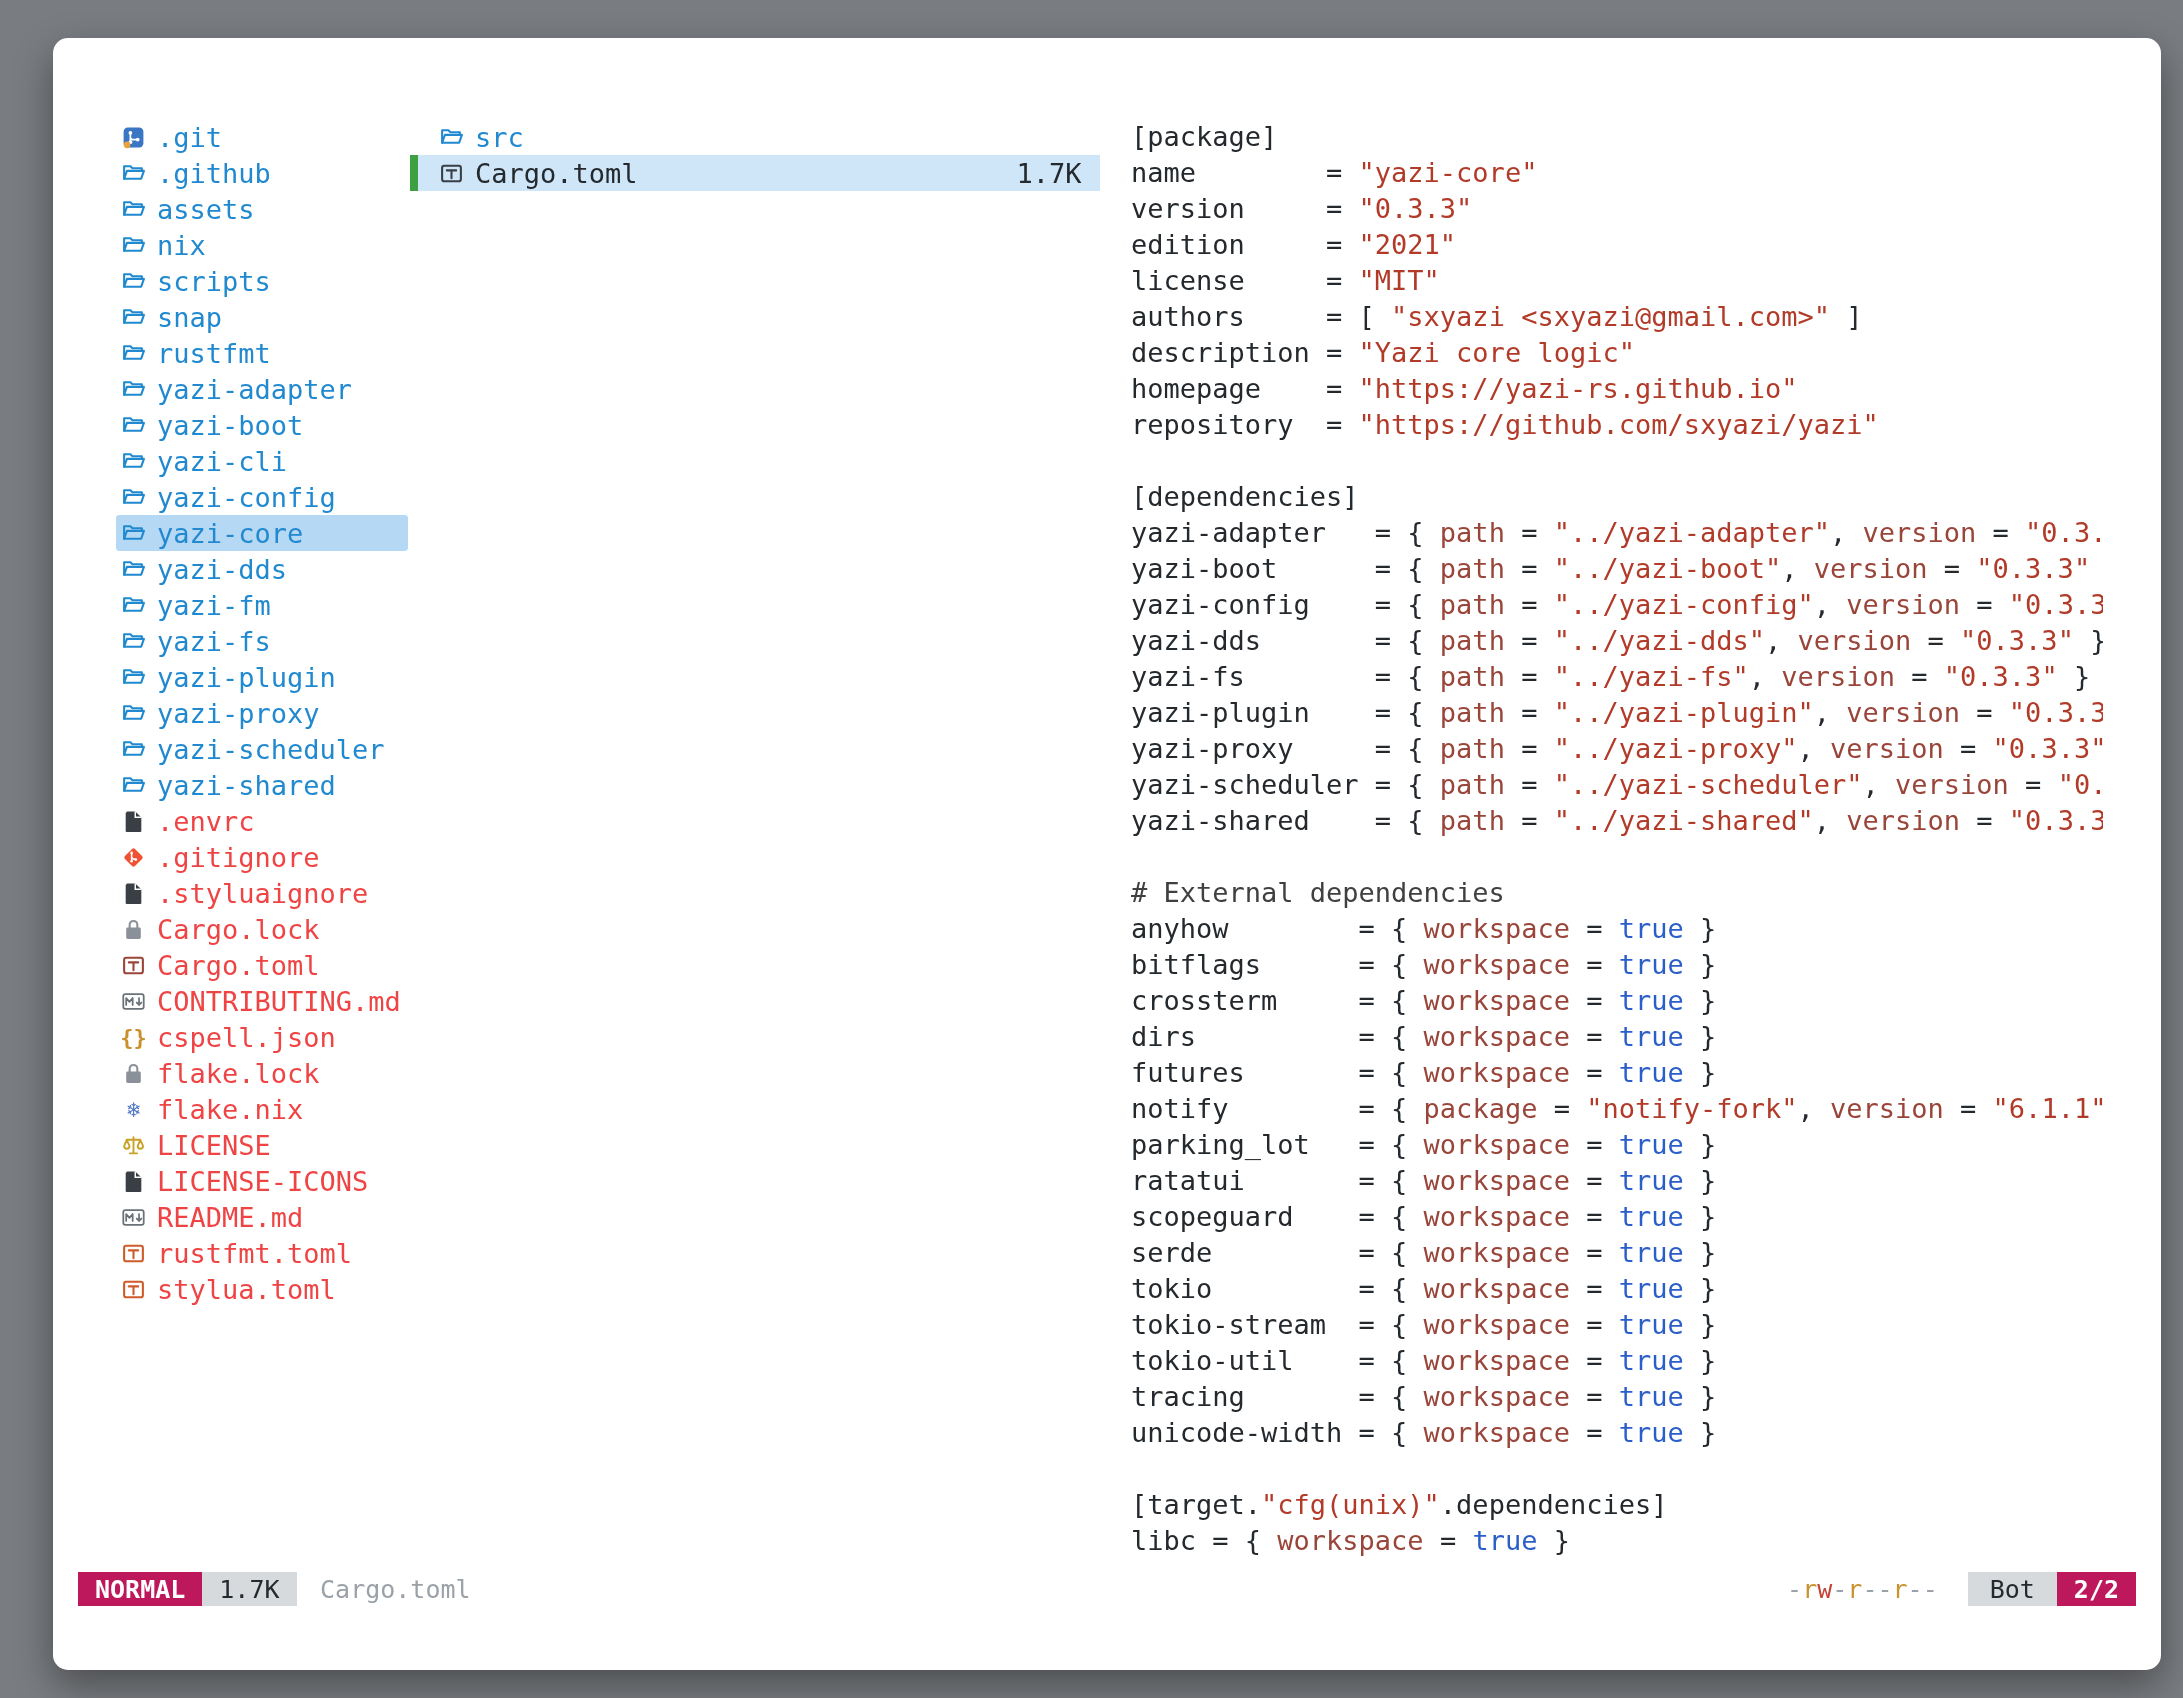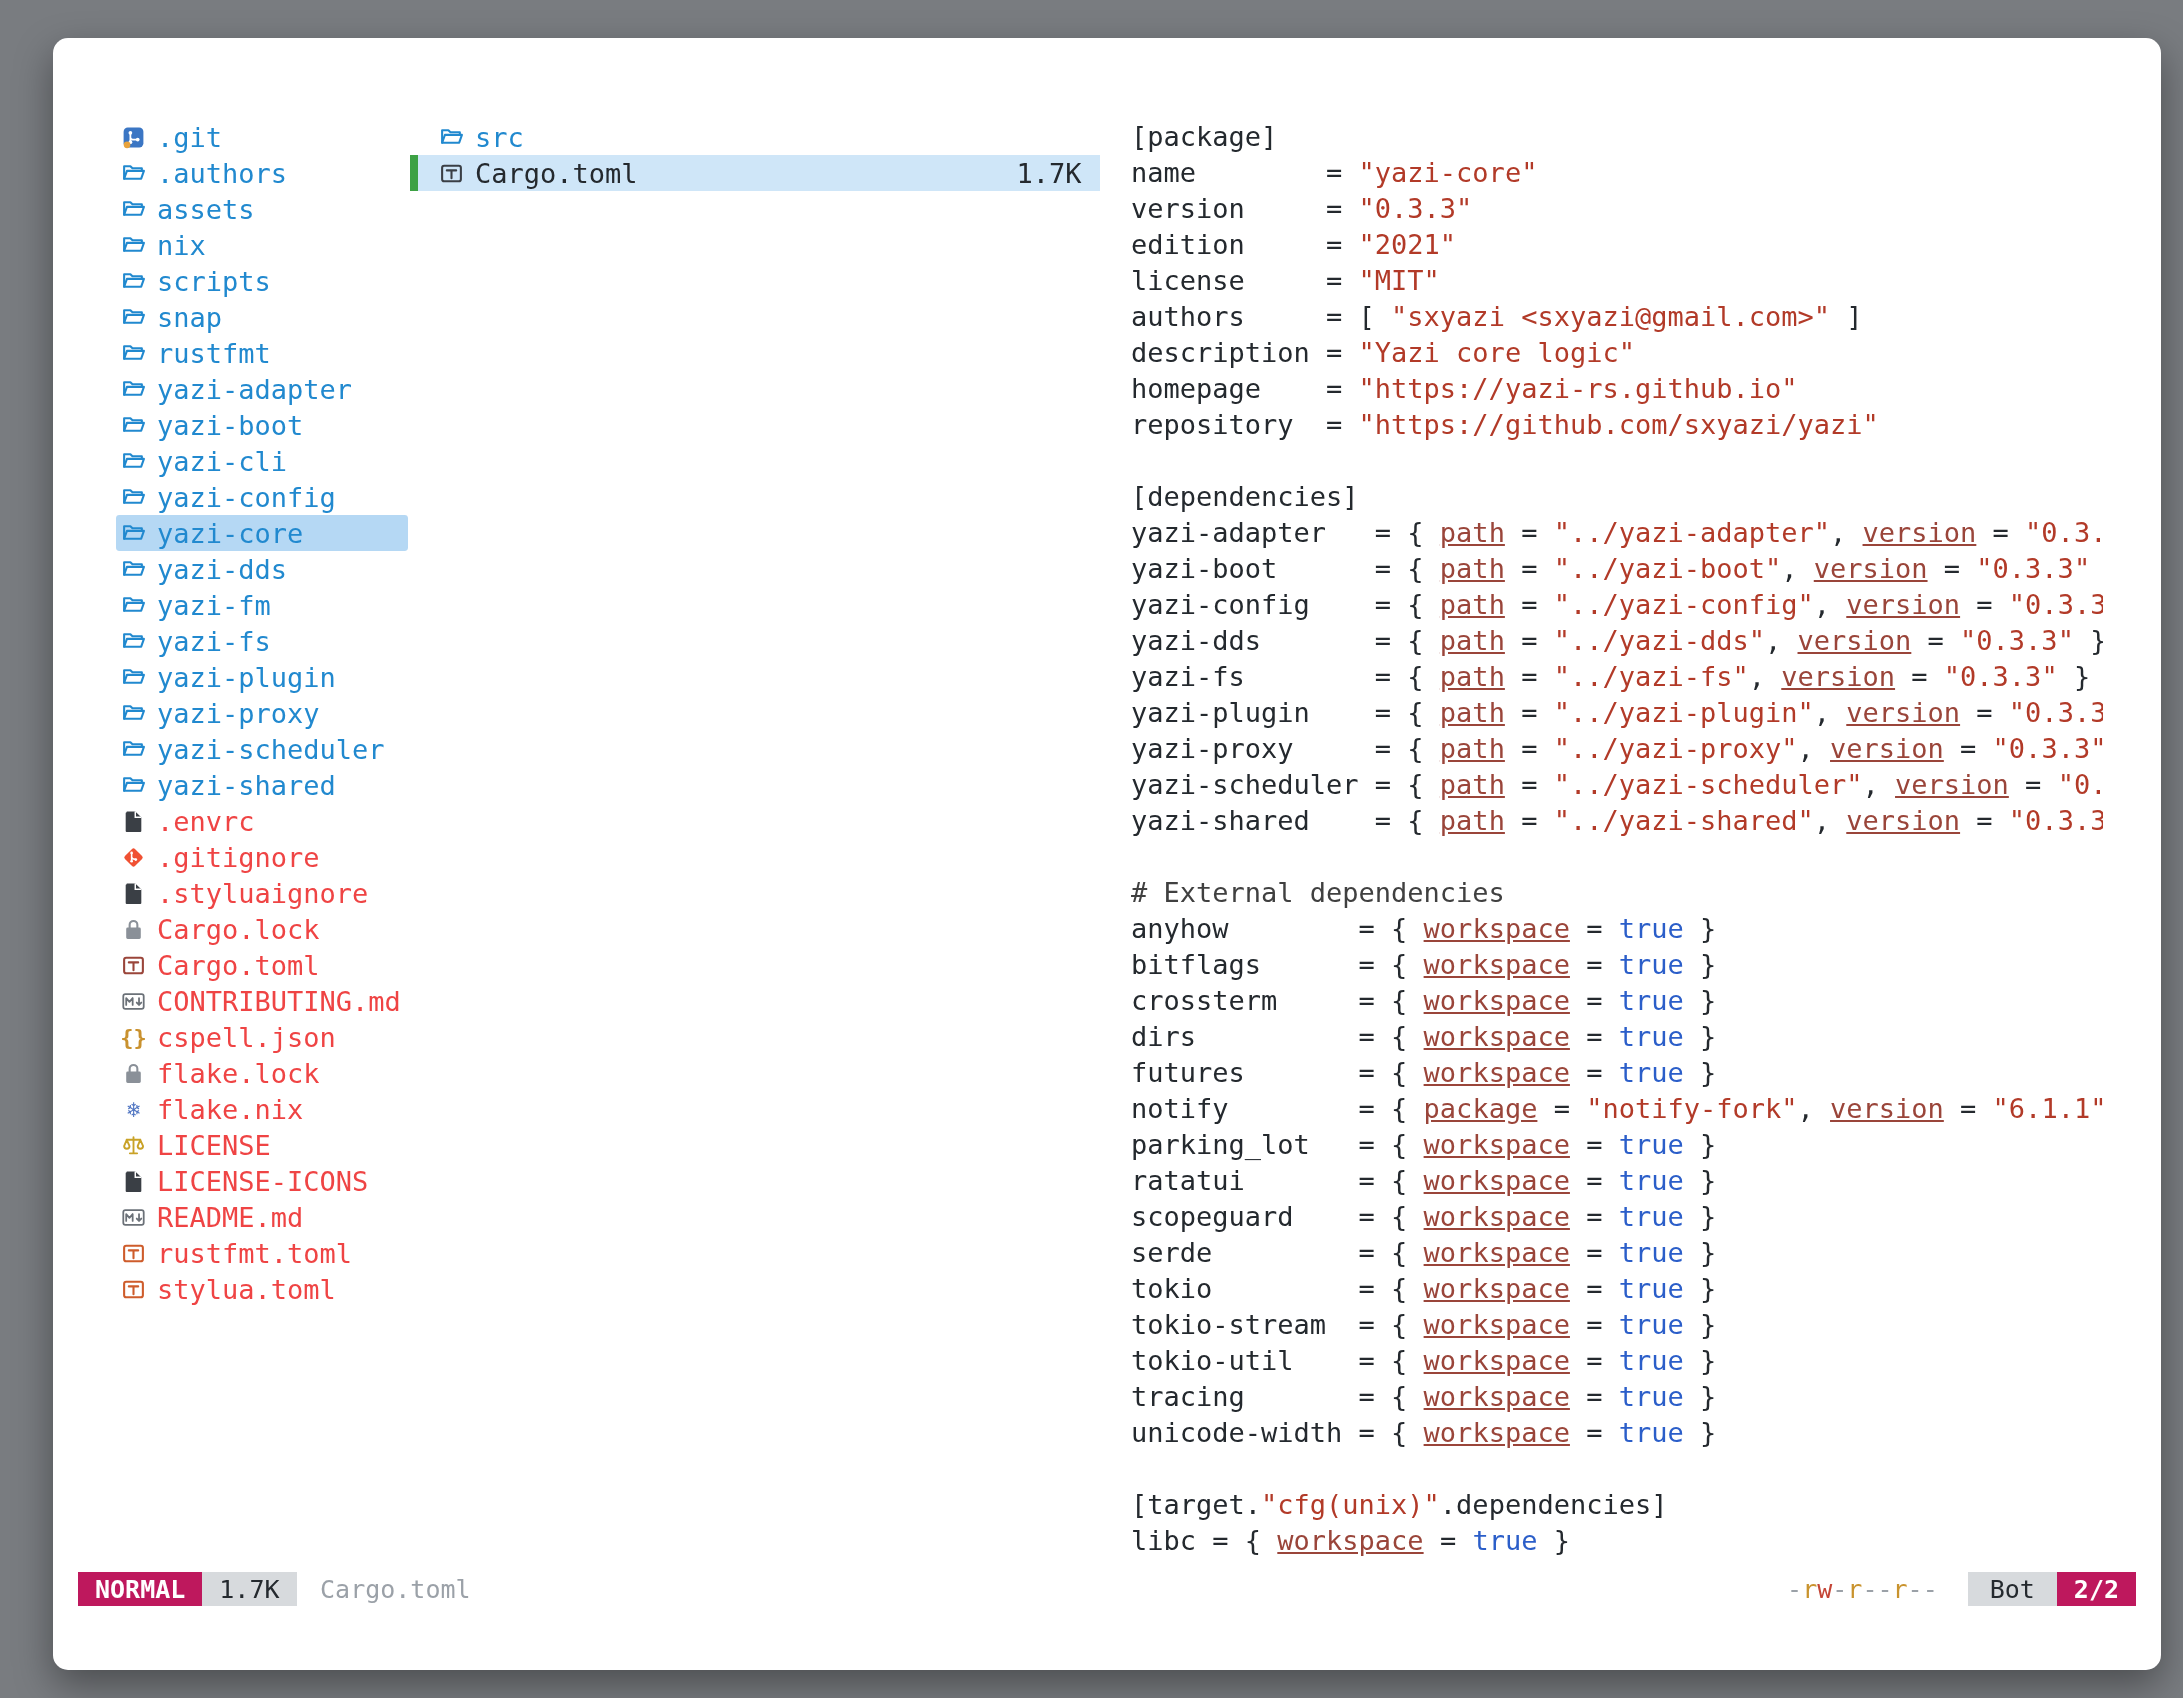--- a/index.html
+++ b/index.html
@@ -19,21 +19,21 @@
   .pane { position:absolute; top:81px; }
   .sidebar  { left:63px;  width:292px; }
   .filelist { left:357px; width:690px; }
   .preview  {
     left:1078px; width:972px; height:1457px;
     overflow:hidden; white-space:pre;
     font-size:27px; line-height:36px;
   }
   .pline { height:36px; }
   .c-p { color:#24292e; }
-  .c-k { color:#9a453a;text-decoration:underline; }
+  .c-k { color:#9a453a; }
   .c-s { color:#b23a28; }
   .c-b { color:#2b5ec9; }
   .c-c { color:#404040; }
 
   .row {
     display:flex; align-items:center;
     height:36px; font-size:27px;
     padding-left:5px; border-radius:3.4px;
     position:relative; cursor:default;
   }
@@ -88,21 +88,21 @@
           </span>
           <span class="label dir">.git</span>
         </div>
         <div class="row">
           <span class="icon" style="color: rgb(33, 137, 207);">
             <svg viewBox="0 0 24 24" fill="none" stroke="currentColor" stroke-width="2" stroke-linejoin="round" stroke-linecap="round">
               <path d="M3 17V5h6l2 2h9v2.5"></path>
               <path d="M5.7 9.5H22L19.4 17H3z"></path>
             </svg>
           </span>
-          <span class="label dir">.authors</span>
+          <span class="label dir">.github</span>
         </div>
         <div class="row">
           <span class="icon" style="color: rgb(33, 137, 207);">
             <svg viewBox="0 0 24 24" fill="none" stroke="currentColor" stroke-width="2" stroke-linejoin="round" stroke-linecap="round">
               <path d="M3 17V5h6l2 2h9v2.5"></path>
               <path d="M5.7 9.5H22L19.4 17H3z"></path>
             </svg>
           </span>
           <span class="label dir">assets</span>
         </div>

